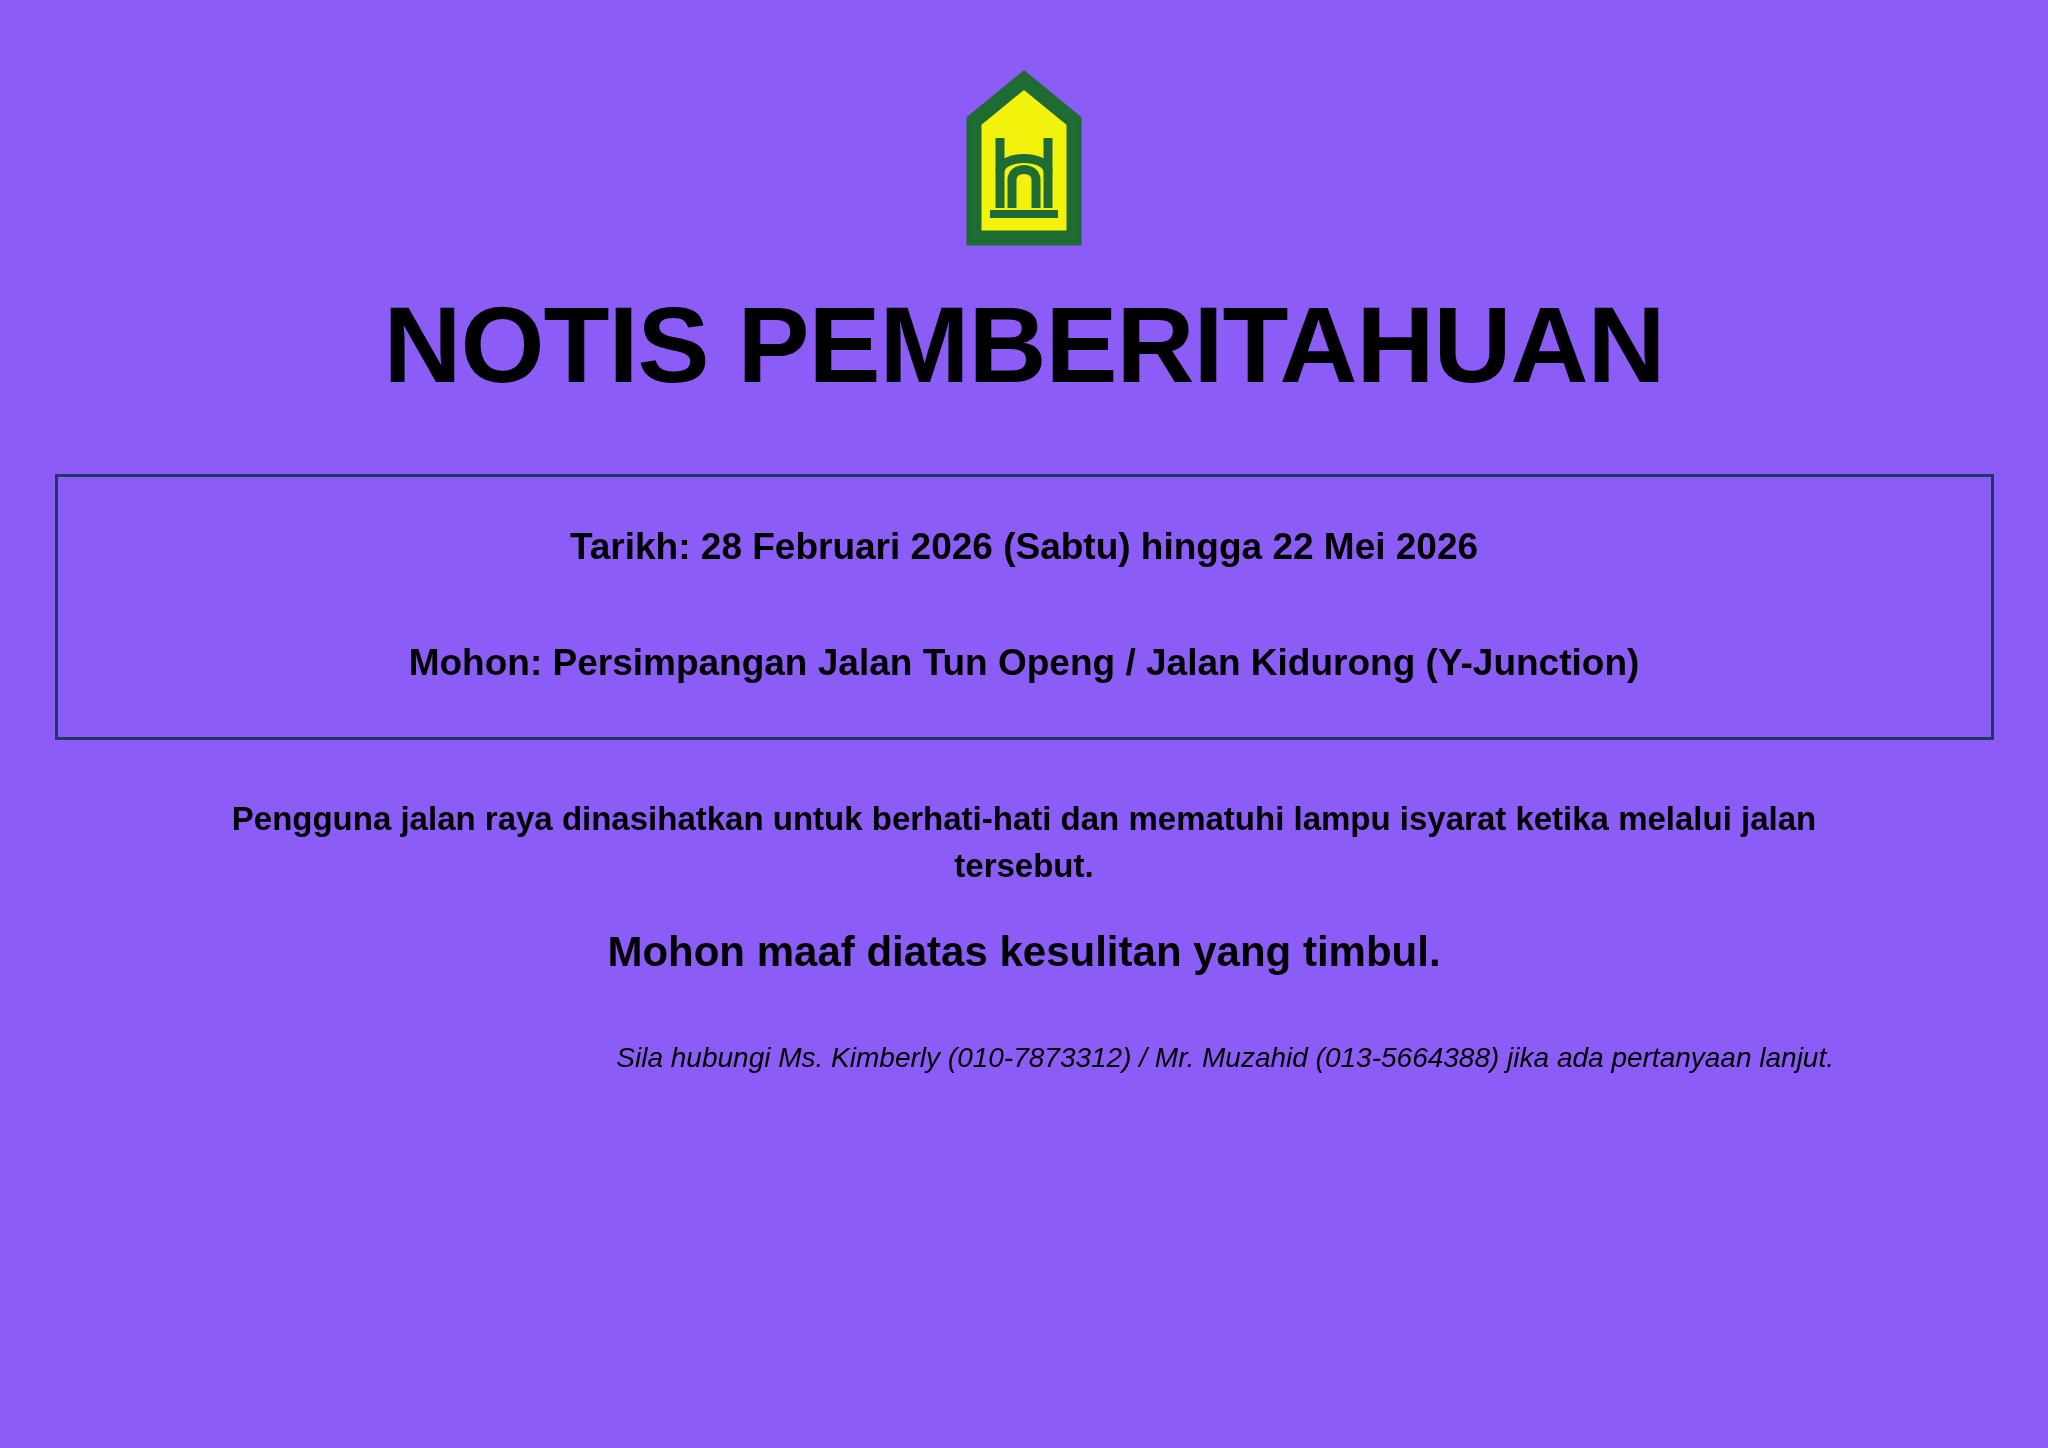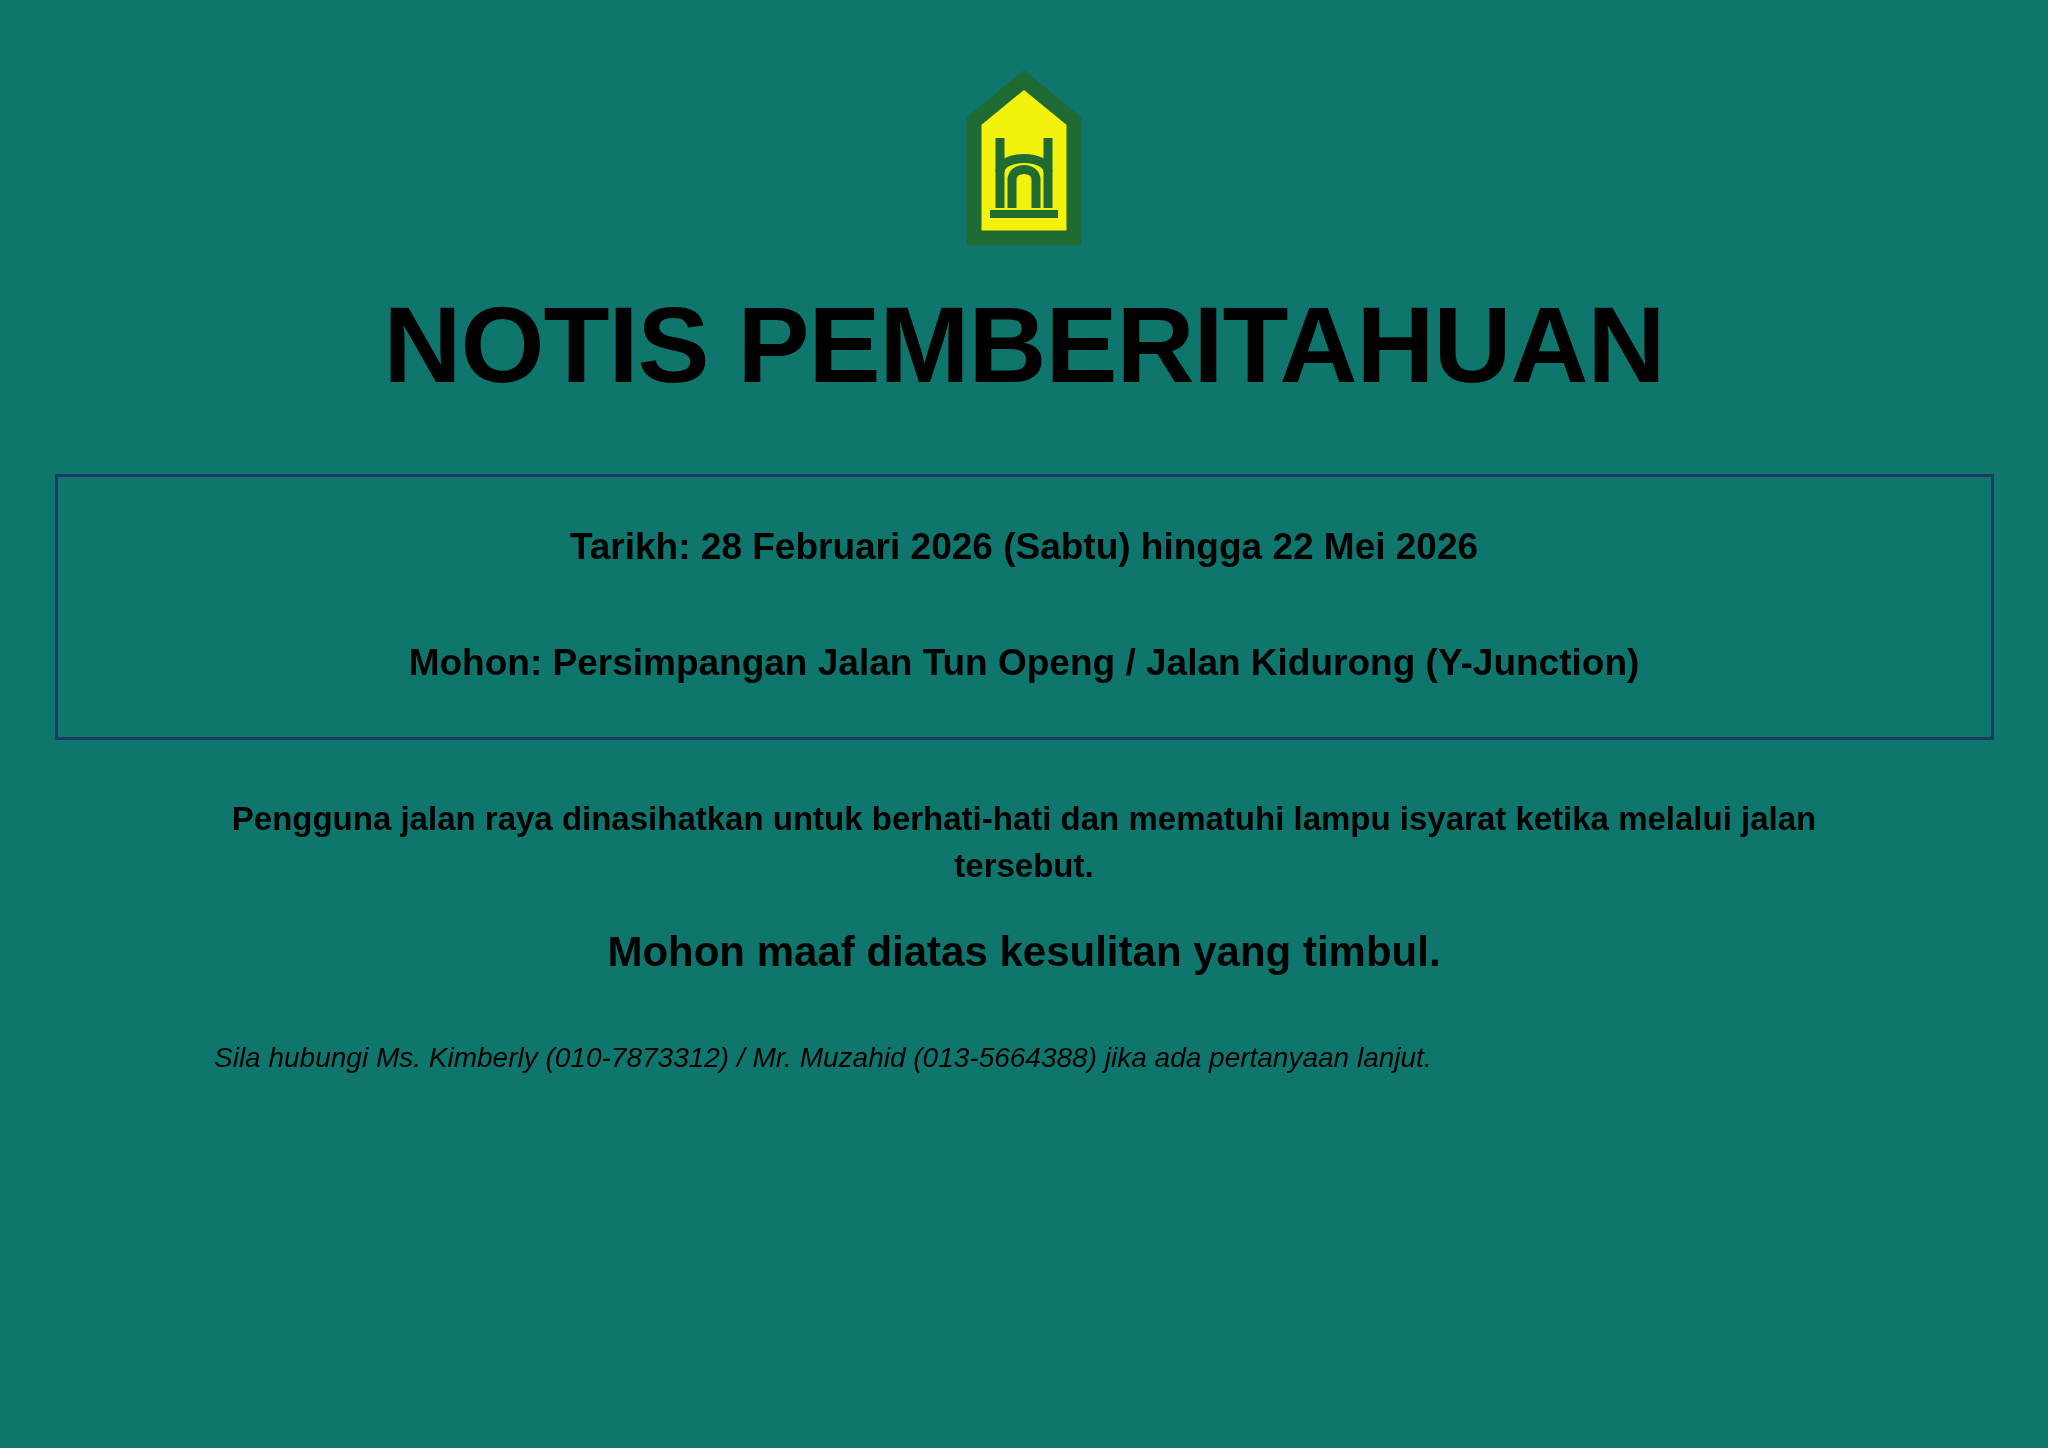--- a/index.html
+++ b/index.html
@@ -13,21 +13,21 @@
     font-family: "Liberation Sans", sans-serif;
     color: #000000;
     overflow: hidden;
   }
   .page {
     position: relative;
     width: 2048px;
     height: 1448px;
     box-sizing: border-box;
     padding: 0;
-    background: #0f766e;
+    background: #8b5cf6;
   }
 
   
   .logo-wrap {
     width: 100%;
     display: flex;
     justify-content: center;
     padding-top: 68px;
   }
   .logo {
@@ -90,21 +90,21 @@
     width: 1500px;
     text-align: center;
     font-size: 42px;
     font-weight: 700;
   }
 
   
   .footer {
     margin: 62px auto 0 auto;
     width: 1620px;
-    text-align: left;
+    text-align: right;
     font-size: 28px;
     font-style: italic;
     line-height: 1.45;
   }
 </style>
 </head>
 <body>
 
 <div class="page">
 

